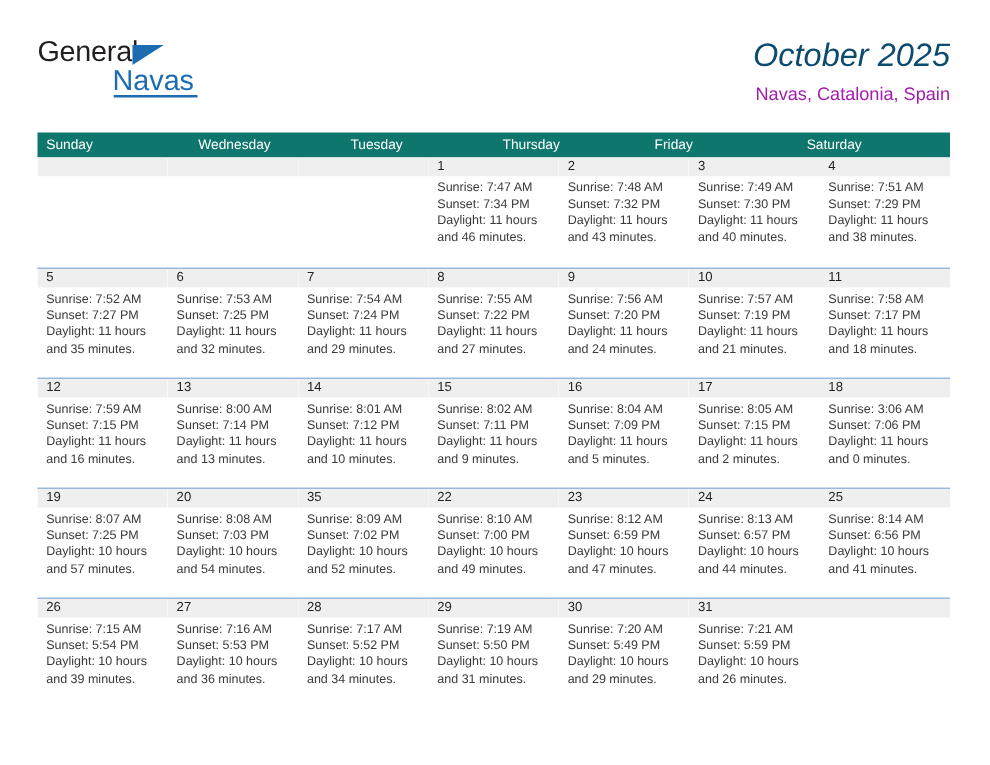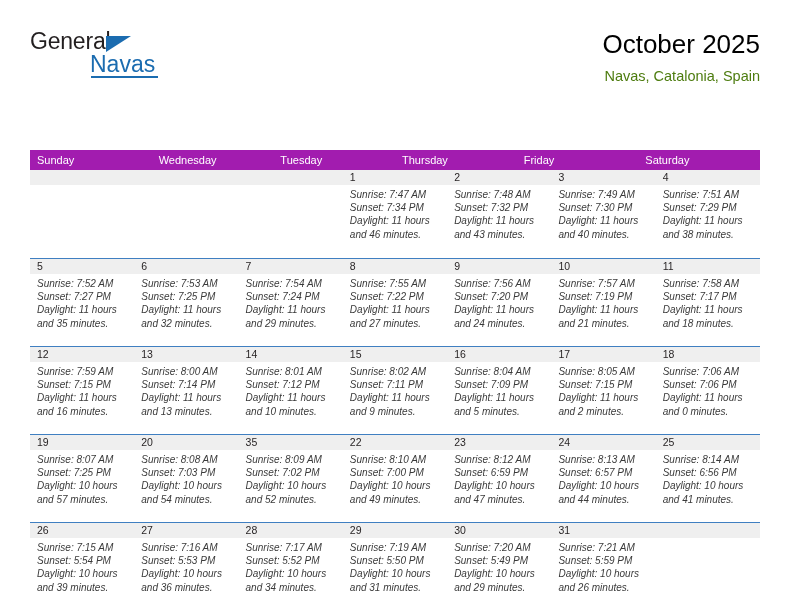--- a/index.html
+++ b/index.html
@@ -72,44 +72,44 @@
   }
 
   .titles {
     position: absolute;
     right: 0;
     top: 0;
     text-align: right;
   }
   .cal-title {
     font-size: 26px;
-    color: #000000;
+    color: #0c4a6e;
     line-height: 32px;
     white-space: nowrap;
+    font-style: italic;
   }
   .cal-subtitle {
     margin-top: 7px;
     font-size: 14.5px;
-    color: #4d7c0f;
+    color: #a21caf;
     line-height: 18px;
     white-space: nowrap;
   }
 
   
   .calendar {
     position: absolute;
     left: 30px;
     top: 106px;
     width: 730px;
   }
   .weekdays {
     display: flex;
-    background: #a21caf;
+    background: #0f766e;
     height: 20px;
-    margin-top: 44px;
   }
   .weekday {
     flex: 1 1 0;
     color: #ffffff;
     font-size: 11px;
     line-height: 20px;
     padding-left: 7px;
     box-sizing: border-box;
     white-space: nowrap;
   }
@@ -139,21 +139,20 @@
     box-sizing: border-box;
   }
   .daycell.empty .daynum {
     background: #efefef;
   }
   .info {
     padding: 3px 7px 0 7px;
     font-size: 10px;
     line-height: 13.2px;
     color: #3a3a3a;
-    font-style: italic;
   }
   .info div {
     white-space: nowrap;
   }
 </style>
 </head>
 <body>
 
 <div class="page">
 
@@ -346,21 +345,21 @@
             <div class="info">
               <div>Sunrise: 8:05 AM</div>
               <div>Sunset: 7:15 PM</div>
               <div>Daylight: 11 hours</div>
               <div>and 2 minutes.</div>
             </div>
           </div>
           <div class="daycell">
             <div class="daynum">18</div>
             <div class="info">
-              <div>Sunrise: 7:06 AM</div>
+              <div>Sunrise: 3:06 AM</div>
               <div>Sunset: 7:06 PM</div>
               <div>Daylight: 11 hours</div>
               <div>and 0 minutes.</div>
             </div>
           </div>
         </div>
         <div class="week">
           <div class="daycell">
             <div class="daynum">19</div>
             <div class="info">

